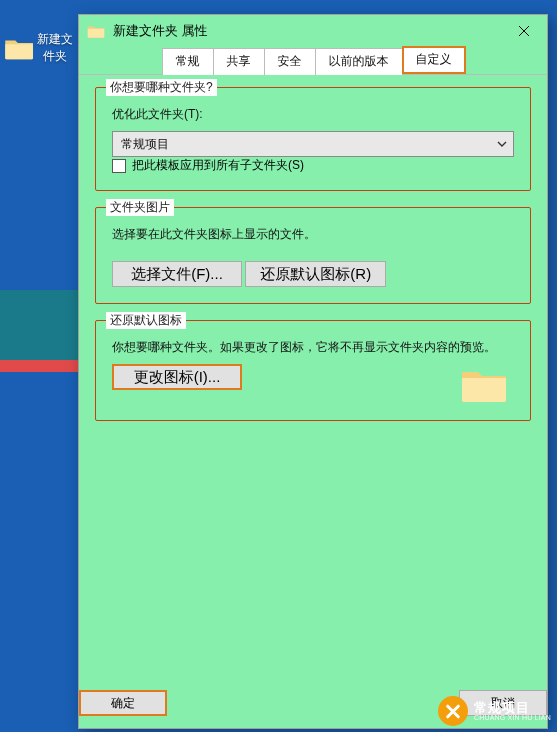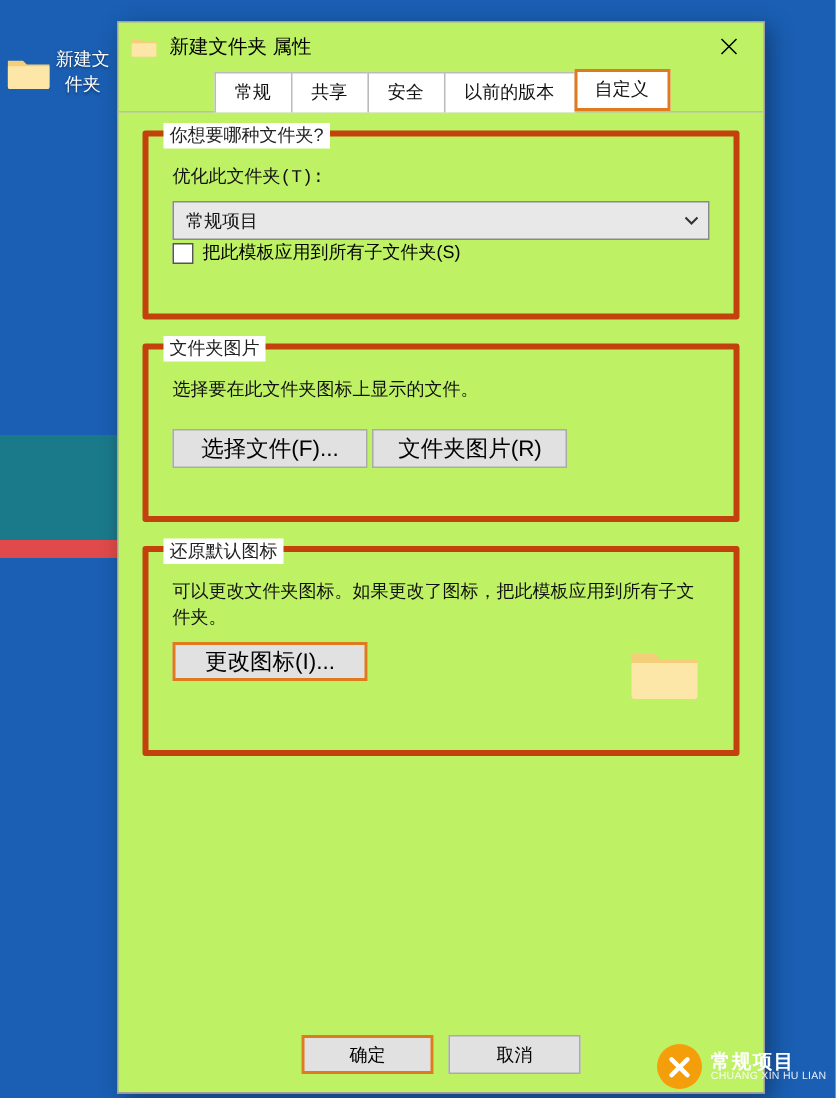--- a/index.html
+++ b/index.html
@@ -20,22 +20,22 @@
     display: flex; flex-direction: row; align-items: center; gap: 2px;
     color: #fff; text-align: center;
   }
   .folder-svg { width: 48px; height: 40px; }
   .folder-svg .back  { fill: #F3CF7A; }
   .folder-svg .front { fill: #FCE6A8; }
   .desktop-icon span { font-size: 12px; text-shadow: 0 1px 2px rgba(0,0,0,.5); }
 
   .dialog {
     position: absolute; left: 78px; top: 14px;
-    width: 432px; height: 715px;
-    background: #bef264; border: 1px solid #a0a0a0;
+    width: 470px; height: 715px;
+    background: #86efac; border: 1px solid #a0a0a0;
     display: flex; flex-direction: column;
     box-shadow: 4px 4px 14px rgba(0,0,0,.35);
   }
   .titlebar {
     height: 32px; display: flex; align-items: center;
     padding-left: 8px; position: relative;
   }
   .titlebar-folder { width: 18px; height: 16px; margin-right: 8px; }
   .titlebar-folder .back  { fill: #F3CF7A; }
   .titlebar-folder .front { fill: #FCE6A8; }
@@ -56,29 +56,29 @@
     padding: 4px 13px 5px; margin-right: -1px; font-size: 12px;
     position: relative; top: 1px;
     color: #111;
   }
   .tab.active { background: #fff; z-index: 2; }
   .tab-highlight { border: 2px solid #e07a1e; border-bottom: 2px solid #e07a1e; top: 0; padding: 3px 12px 4px; }
 
   .tabpanel { flex: 1 1 auto; padding: 12px 16px 8px; overflow: hidden; }
 
   .groupbox {
-    border: 4px solid #c2410c; border-radius: 2px;
-    padding: 14px 16px 32px; margin-bottom: 16px; position: relative;
+    border: 1px solid #c2410c; border-radius: 2px;
+    padding: 14px 16px 16px; margin-bottom: 16px; position: relative;
   }
   .groupbox-legend {
     position: absolute; top: -9px; left: 10px;
     background: #fff; padding: 0 4px; font-size: 12px; color: #222;
   }
 
-  .label { font-size: 12px; color: #111; margin: 4px 0 8px; font-family: Liberation Mono, monospace; }
+  .label { font-size: 12px; color: #111; margin: 4px 0 8px; }
 
   .combo {
     width: 100%; height: 26px;
     border: 1px solid #8a8a8a; background: #e8e8e8;
     display: flex; align-items: center; justify-content: space-between;
     padding: 0 6px 0 8px;
   }
   .combo span { color: #111; }
   .combo .chev { width: 10px; height: 10px; stroke: #333; stroke-width: 1.4; fill: none; }
 
@@ -92,21 +92,21 @@
     display: inline-flex; align-items: center; justify-content: center;
     padding: 0 14px; font-size: 15px; min-width: 130px;
   }
   .btn + .btn, .btn.stacked { margin-top: 10px; }
   .btn-highlight { border: 2px solid #e07a1e; }
 
   .icon-section-body { display: flex; gap: 20px; align-items: flex-start; }
   .icon-preview { width: 48px; height: 40px; margin-left: auto; margin-right: 6px; align-self: center; }
 
   .dlg-footer {
-    height: 50px; display: flex; align-items: center; justify-content: center;
+    height: 50px; display: flex; align-items: center; justify-content: space-between;
     gap: 10px; padding: 0 0;
   }
   .footer-btn {
     width: 88px; height: 26px; background: #e1e1e1; border: 1px solid #aaa;
     display: inline-flex; align-items: center; justify-content: center; font-size: 12px;
   }
   .footer-btn.primary { border: 2px solid #e07a1e; background: #e1e1e1; }
 
   .brand-badge {
     position: absolute; right: 6px; bottom: 6px;
@@ -177,26 +177,26 @@
       <div class="checkbox-row">
         <div class="check"></div>
         <span>把此模板应用到所有子文件夹(S)</span>
       </div>
     </div>
 
     <div class="groupbox">
       <div class="groupbox-legend">文件夹图片</div>
       <div class="label">选择要在此文件夹图标上显示的文件。</div>
       <div class="btn">选择文件(F)...</div>
-      <div class="btn stacked">文件夹图片(R)</div>
+      <div class="btn stacked">还原默认图标(R)</div>
     </div>
 
     <div class="groupbox">
       <div class="groupbox-legend">还原默认图标</div>
-      <div class="label">可以更改文件夹图标。如果更改了图标，把此模板应用到所有子文件夹。</div>
+      <div class="label">你想要哪种文件夹。如果更改了图标，它将不再显示文件夹内容的预览。</div>
       <div class="icon-section-body">
         <div class="btn btn-highlight">更改图标(I)...</div>
         <svg class="icon-preview" viewBox="0 0 48 40">
           <path style="fill:#F3CF7A" d="M2 8 h16 l4 4 h24 v24 a2 2 0 0 1 -2 2 h-40 a2 2 0 0 1 -2 -2 Z"></path>
           <path style="fill:#FCE6A8" d="M2 14 h44 v22 a2 2 0 0 1 -2 2 h-40 a2 2 0 0 1 -2 -2 Z"></path>
         </svg>
       </div>
     </div>
 
   </div>

